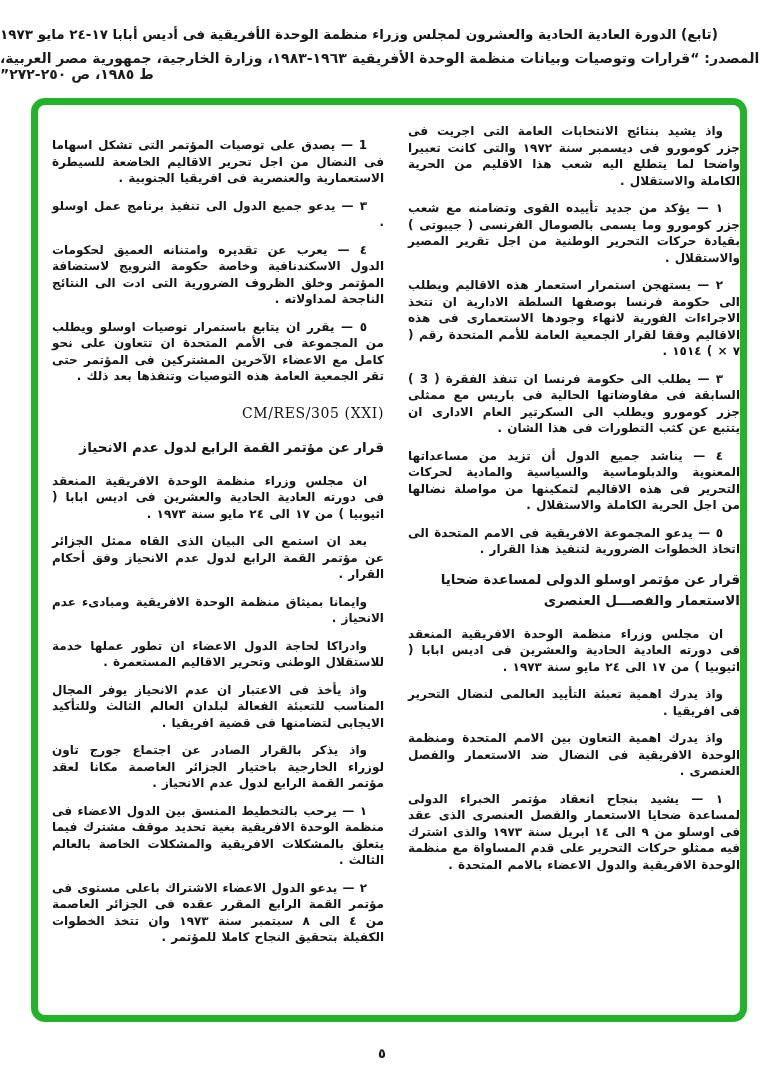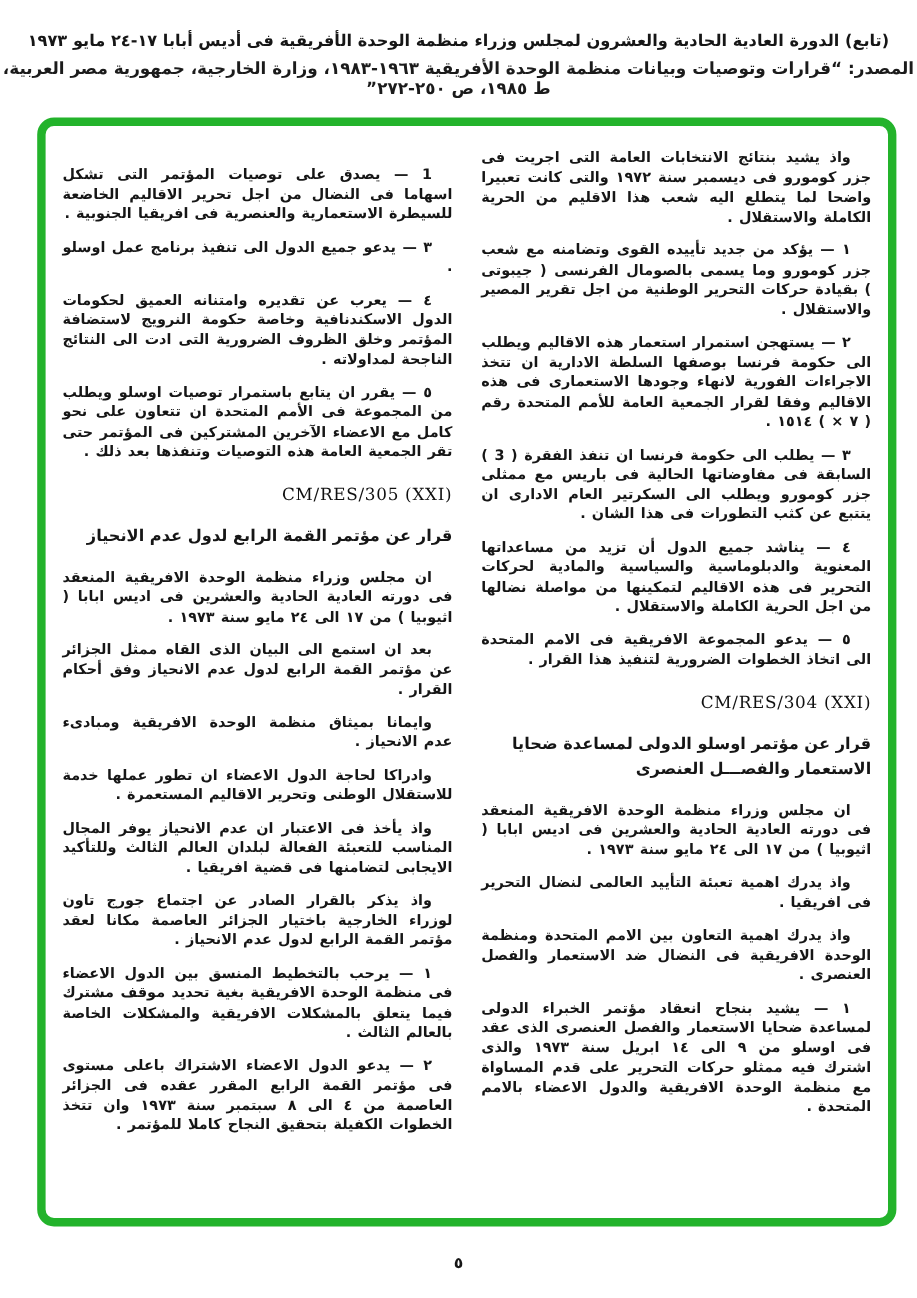--- a/index.html
+++ b/index.html
@@ -11,41 +11,41 @@
   }
   .page {
     position: relative;
     width: 764px; height: 1082px;
     background: #ffffff;
     overflow: hidden;
   }
   .header {
     position: absolute;
     top: 26px; left: 0; right: 0;
-    text-align: center;
+    text-align: left;
     direction: rtl;
   }
   .header-line1 {
     font-size: 13.5px;
     font-weight: bold;
     letter-spacing: 0.2px;
   }
   .header-line2 {
     font-size: 14px;
     font-weight: bold;
     margin-top: 8px;
     color: #1b1b1b;
   }
   .content-frame {
     position: absolute;
     left: 31px; top: 98px;
     width: 716px; height: 924px;
     border: 7px solid #a3a3a3;
     border-radius: 14px;
-    padding: 18px 14px 8px 14px;
+    padding: 18px 0 8px 14px;
     display: flex;
     direction: rtl;        
     gap: 24px;
     background: #ffffff;
     overflow: hidden;
   }
   .col {
     flex: 1;
     direction: rtl;
     min-width: 0;
@@ -97,21 +97,20 @@
 
   <div class="content-frame" style="border-color: rgb(35, 179, 43);">
 
     <div class="col col-first">
       <p class="para">واذ يشيد بنتائج الانتخابات العامة التى اجريت فى جزر كومورو فى ديسمبر سنة ١٩٧٢ والتى كانت تعبيرا واضحا لما يتطلع اليه شعب هذا الاقليم من الحرية الكاملة والاستقلال .</p>
       <p class="para">١ — يؤكد من جديد تأييده القوى وتضامنه مع شعب جزر كومورو وما يسمى بالصومال الفرنسى ( جيبوتى ) بقيادة حركات التحرير الوطنية من اجل تقرير المصير والاستقلال .</p>
       <p class="para">٢ — يستهجن استمرار استعمار هذه الاقاليم ويطلب الى حكومة فرنسا بوصفها السلطة الادارية ان تتخذ الاجراءات الفورية لانهاء وجودها الاستعمارى فى هذه الاقاليم وفقا لقرار الجمعية العامة للأمم المتحدة رقم ( ٧ × ) ١٥١٤ .</p>
       <p class="para">٣ — يطلب الى حكومة فرنسا ان تنفذ الفقرة ( 3 ) السابقة فى مفاوضاتها الحالية فى باريس مع ممثلى جزر كومورو ويطلب الى السكرتير العام الادارى ان يتتبع عن كثب التطورات فى هذا الشان .</p>
       <p class="para">٤ — يناشد جميع الدول أن تزيد من مساعداتها المعنوية والدبلوماسية والسياسية والمادية لحركات التحرير فى هذه الاقاليم لتمكينها من مواصلة نضالها من اجل الحرية الكاملة والاستقلال .</p>
       <p class="para">٥ — يدعو المجموعة الافريقية فى الامم المتحدة الى اتخاذ الخطوات الضرورية لتنفيذ هذا القرار .</p>
-      <div class="code">CM/RES/304 (XXI)</div>
       <div class="heading">قرار عن مؤتمر اوسلو الدولى لمساعدة ضحايا الاستعمار والفصـــل العنصرى</div>
       <p class="para">ان مجلس وزراء منظمة الوحدة الافريقية المنعقد فى دورته العادية الحادية والعشرين فى اديس ابابا ( اثيوبيا ) من ١٧ الى ٢٤ مايو سنة ١٩٧٣ .</p>
       <p class="para">واذ يدرك اهمية تعبئة التأييد العالمى لنضال التحرير فى افريقيا .</p>
       <p class="para">واذ يدرك اهمية التعاون بين الامم المتحدة ومنظمة الوحدة الافريقية فى النضال ضد الاستعمار والفصل العنصرى .</p>
       <p class="para">١ — يشيد بنجاح انعقاد مؤتمر الخبراء الدولى لمساعدة ضحايا الاستعمار والفصل العنصرى الذى عقد فى اوسلو من ٩ الى ١٤ ابريل سنة ١٩٧٣ والذى اشترك فيه ممثلو حركات التحرير على قدم المساواة مع منظمة الوحدة الافريقية والدول الاعضاء بالامم المتحدة .</p>
     </div>
 
     <div class="col col-second">
       <p class="para">1 — يصدق على توصيات المؤتمر التى تشكل اسهاما فى النضال من اجل تحرير الاقاليم الخاضعة للسيطرة الاستعمارية والعنصرية فى افريقيا الجنوبية .</p>
       <p class="para">٣ — يدعو جميع الدول الى تنفيذ برنامج عمل اوسلو .</p>

